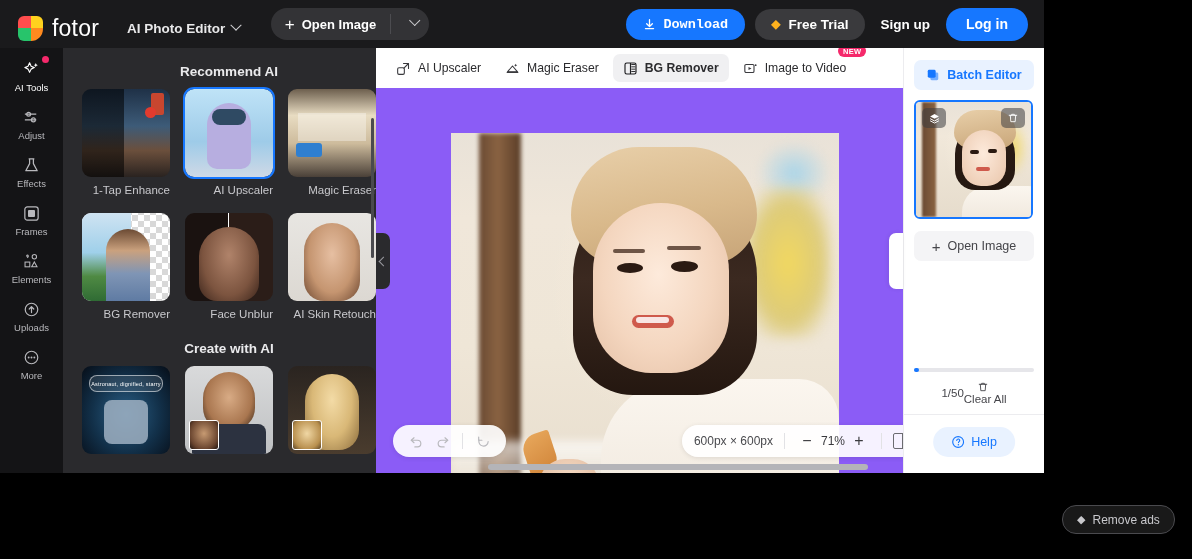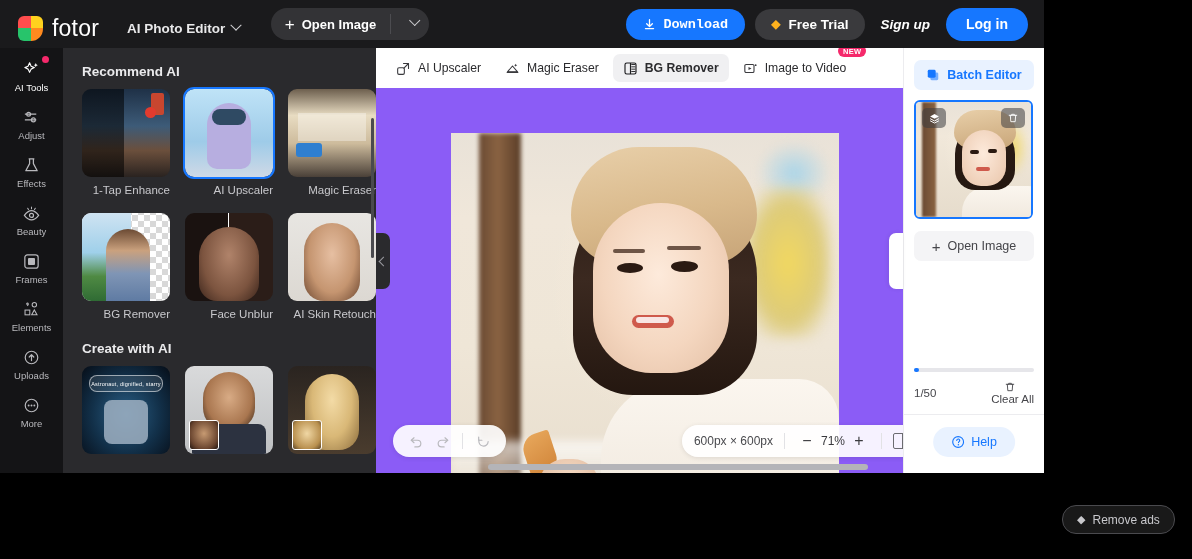--- a/index.html
+++ b/index.html
@@ -28,34 +28,34 @@
   .openimg .seg1{flex:1;display:flex;align-items:center;justify-content:center;color:#fff;font-size:13px;font-weight:bold;height:100%;cursor:pointer;}
   .openimg .plus{font-size:17px;font-weight:400;margin-right:7px;line-height:1;}
   .openimg .divider{width:1px;height:20px;background:#4c4c50;}
   .openimg .seg2{width:38px;display:flex;align-items:center;justify-content:center;height:100%;cursor:pointer;}
 
   .hdr-right{position:absolute;right:16px;top:0;height:48px;display:flex;align-items:center;gap:10px;}
   .btn-download{height:31px;padding:0 17px;background:#1677ff;border-radius:16px;color:#fff;font-size:13.5px;font-weight:bold;display:flex;align-items:center;cursor:pointer;font-family:Liberation Mono, monospace;}
   .btn-download svg{margin-right:7px;}
   .btn-trial{height:31px;padding:0 16px;background:#3a3a3d;border-radius:16px;color:#fff;font-size:13.5px;font-weight:bold;display:flex;align-items:center;cursor:pointer;}
   .gem{margin-right:8px;font-size:12px;color:#ffb21e;}
-  .btn-signup{color:#fff;font-size:13.5px;font-weight:bold;padding:0 6px;cursor:pointer;font-style:italic;}
+  .btn-signup{color:#fff;font-size:13.5px;font-weight:bold;padding:0 6px;cursor:pointer;}
   .btn-login{height:33px;padding:0 20px;background:#1677ff;border-radius:17px;color:#fff;font-size:14px;font-weight:bold;display:flex;align-items:center;cursor:pointer;}
 
   
   .rail{position:absolute;left:0;top:48px;width:63px;height:425px;background:#141416;padding-top:4px;box-sizing:border-box;}
   .rail-item{position:relative;height:48px;display:flex;flex-direction:column;align-items:center;justify-content:center;color:#b9b9bd;cursor:pointer;}
   .rail-item.active{color:#fff;}
   .rail-ico{height:20px;display:flex;align-items:center;justify-content:center;margin-bottom:3px;}
   .rail-lbl{font-size:9.5px;line-height:1;}
   .dot{position:absolute;right:14px;top:4px;width:7px;height:7px;border-radius:50%;background:#f5296b;}
 
   
   .panel{position:absolute;left:63px;top:48px;width:313px;height:425px;background:#2a2a2d;overflow:hidden;}
-  .panel-h{color:#eaeaec;font-size:13.5px;font-weight:bold;margin:16px 0 10px 19px;}
+  .panel-h{color:#eaeaec;font-size:13.5px;font-weight:bold;margin:16px 0 10px 19px;text-align:center;}
   .grid{display:grid;grid-template-columns:repeat(3,88px);gap:0 15px;margin-left:19px;}
   .card{width:88px;cursor:pointer;}
   .thumb{width:88px;height:88px;border-radius:9px;overflow:hidden;position:relative;background:#3a3a3d;}
   .card.sel .thumb{outline:2px solid #1677ff;outline-offset:0px;}
   .card-lbl{color:#c8c8cc;font-size:11.5px;text-align:right;margin-top:6px;line-height:1.35;}
   .panel-scroll{position:absolute;right:2px;top:70px;width:3px;height:140px;background:#4a4a4e;border-radius:2px;}
 
   
   .t-street{background:
     linear-gradient(90deg,rgba(0,0,0,.55) 0 48%,rgba(0,0,0,0) 48%),
@@ -157,21 +157,21 @@
   .tc-btn{position:absolute;width:24px;height:20px;border-radius:5px;background:rgba(60,60,64,.55);display:flex;align-items:center;justify-content:center;cursor:pointer;}
   .tc-layers{left:6px;top:6px;}
   .tc-trash{right:6px;top:6px;}
 
   .openimg2{margin:12px 10px 0 10px;height:30px;background:#f4f4f6;border-radius:7px;display:flex;align-items:center;justify-content:center;color:#45454a;font-size:12.5px;cursor:pointer;}
   .openimg2 .p2{font-size:15px;margin-right:7px;line-height:1;}
 
   .rbar{position:absolute;left:10px;right:10px;bottom:68px;}
   .track{height:4px;background:#e6e6ea;border-radius:2px;position:relative;}
   .track i{position:absolute;left:0;top:0;height:4px;width:5px;background:#1677ff;border-radius:2px;}
-  .rbar-row{display:flex;align-items:center;justify-content:space-between;margin-top:9px;}
+  .rbar-row{display:flex;align-items:center;justify-content:center;margin-top:9px;}
   .cnt{color:#45454a;font-size:11.5px;}
   .clear{display:flex;align-items:center;color:#45454a;font-size:11.5px;cursor:pointer;flex-direction:column;}
   .clear svg{margin-right:5px;}
   .rdiv{position:absolute;left:0;right:0;bottom:58px;height:1px;background:#ececef;}
   .help{position:absolute;left:50%;transform:translateX(-50%);bottom:16px;height:30px;padding:0 18px;background:#e9f2ff;border-radius:15px;display:flex;align-items:center;color:#1677ff;font-size:12.5px;cursor:pointer;}
   .help svg{margin-right:6px;}
 
   
   .remove-ads{position:absolute;left:1062px;top:505px;height:27px;padding:0 14px;border:1px solid #4a4a4e;border-radius:14px;display:flex;align-items:center;color:#c8c8cc;font-size:12px;cursor:pointer;background:#191919;}
   .remove-ads .gem2{margin-right:7px;font-size:11px;color:#c8c8cc;}
@@ -250,30 +250,20 @@
         </span>
         <span class="rail-lbl">Adjust</span>
       </div>
       <div class="rail-item">
         <span class="rail-ico">
           <svg width="19" height="19" viewBox="0 0 20 20">
               <path d="M8 3v5L4 15.5h12L12 8V3M7 3h6" fill="none" stroke="#b9b9bd" stroke-width="1.3" stroke-linejoin="round"></path>
             </svg>
         </span>
         <span class="rail-lbl">Effects</span>
-      </div>
-      <div class="rail-item">
-        <span class="rail-ico">
-          <svg width="19" height="19" viewBox="0 0 20 20">
-              <path d="M2.5 12c2.5-3.4 5-5 7.5-5s5 1.6 7.5 5c-2.5 3.3-5 4.8-7.5 4.8S5 15.3 2.5 12z" fill="none" stroke="#b9b9bd" stroke-width="1.25"></path>
-              <circle cx="10" cy="12" r="2.1" fill="none" stroke="#b9b9bd" stroke-width="1.25"></circle>
-              <path d="M6 4.5l.8 1.4M10 3.3v1.6M14 4.5l-.8 1.4" stroke="#b9b9bd" stroke-width="1.1" stroke-linecap="round"></path>
-            </svg>
-        </span>
-        <span class="rail-lbl">Beauty</span>
       </div>
       <div class="rail-item">
         <span class="rail-ico">
           <svg width="19" height="19" viewBox="0 0 20 20">
               <rect x="3" y="3" width="14" height="14" rx="2.6" fill="none" stroke="#b9b9bd" stroke-width="1.3"></rect>
               <rect x="6.3" y="6.3" width="7.4" height="7.4" rx="1" fill="#b9b9bd"></rect>
             </svg>
         </span>
         <span class="rail-lbl">Frames</span>
       </div>

